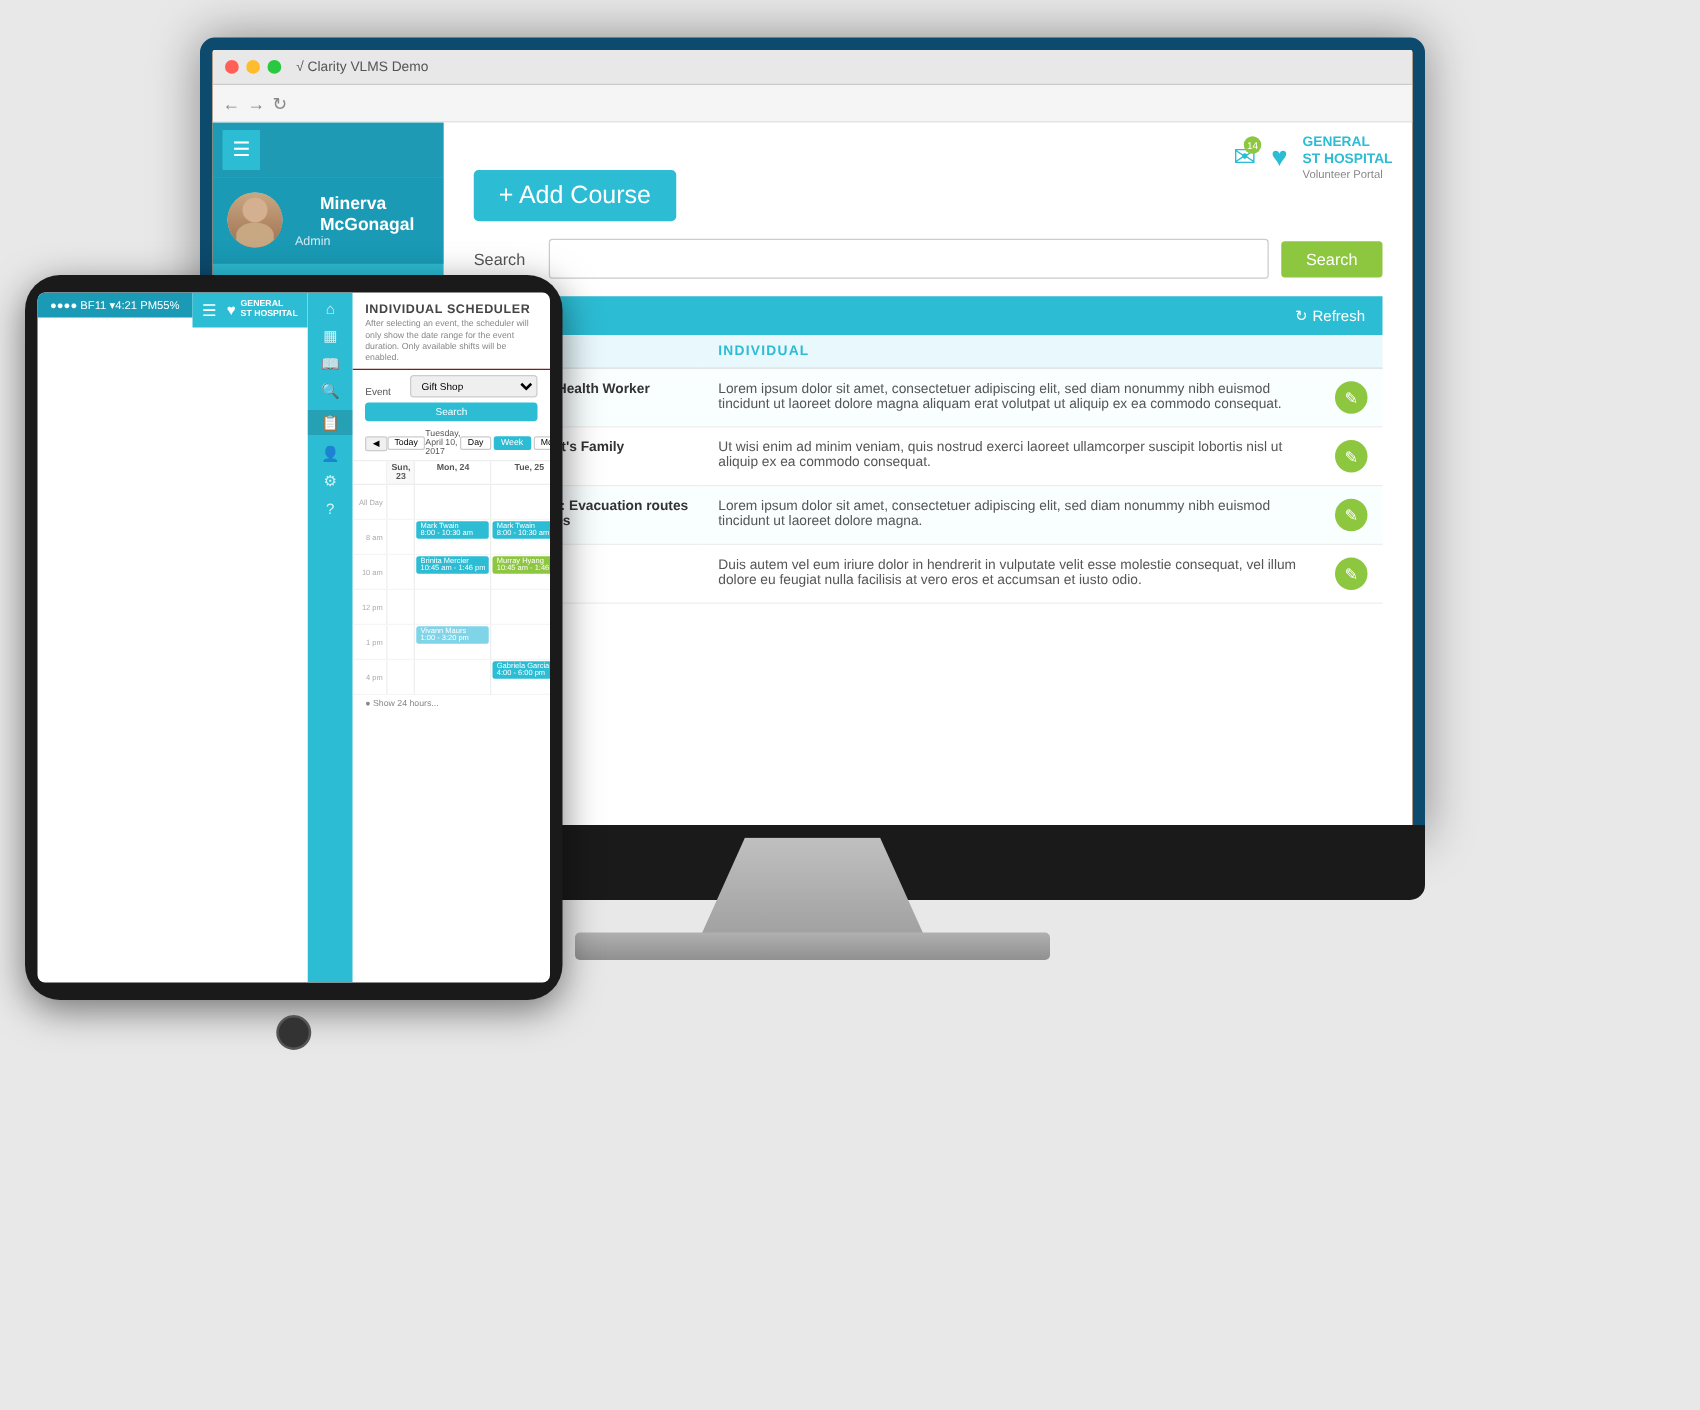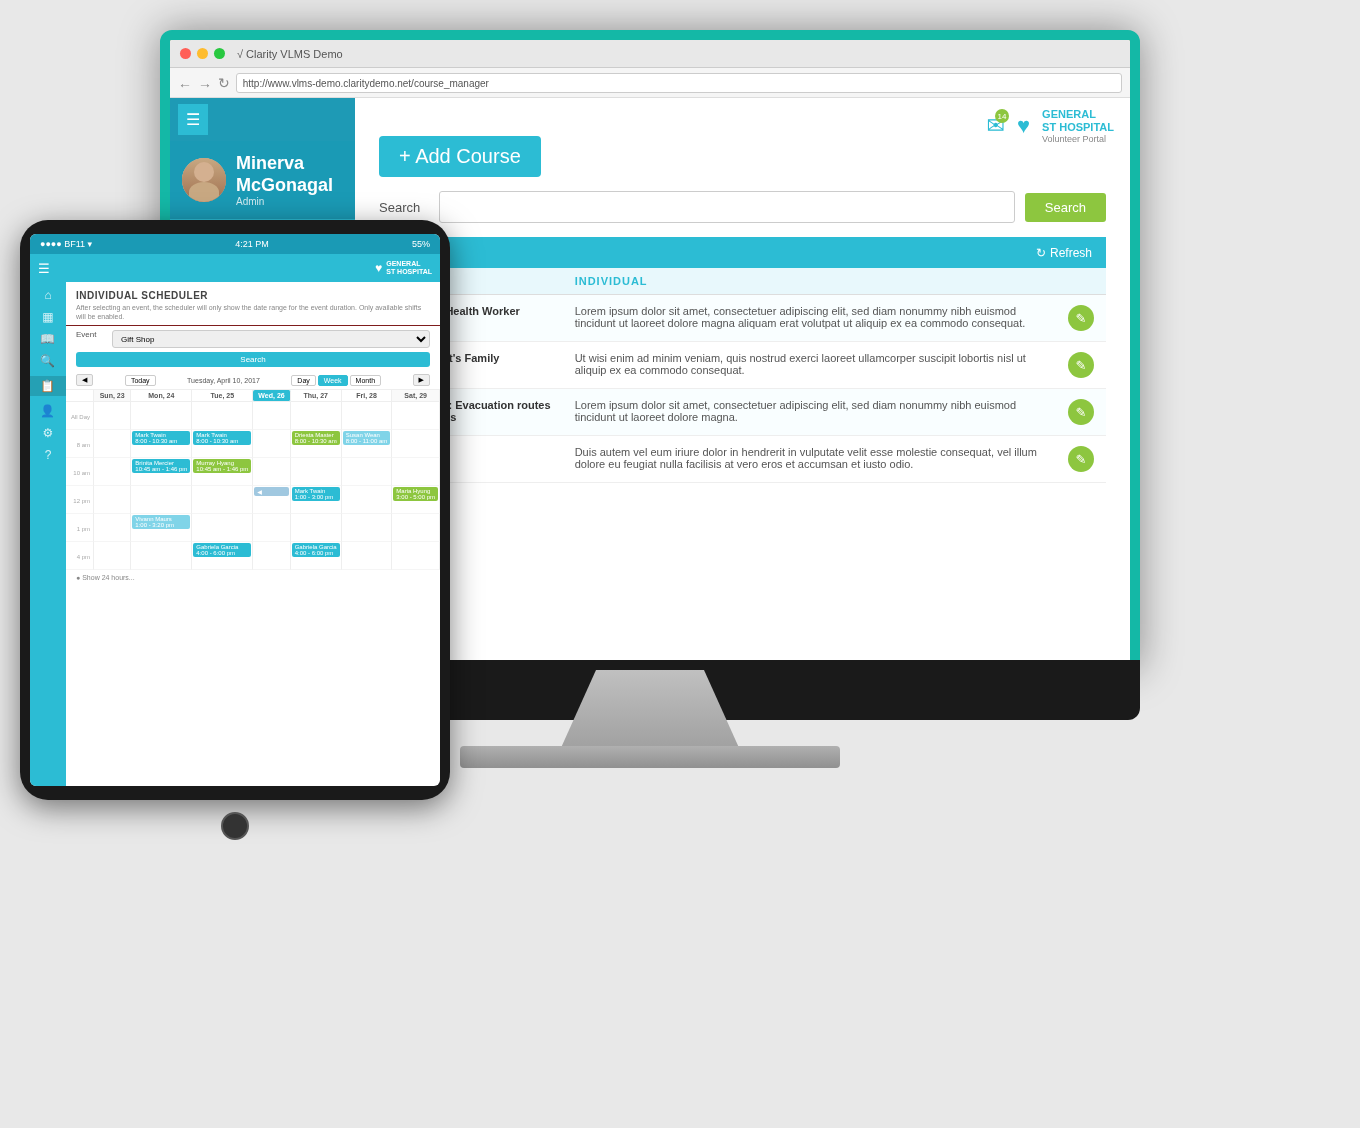--- a/index.html
+++ b/index.html
@@ -23,21 +23,21 @@
       width: 1000px;
       height: 760px;
     }
     .imac-screen {
       position: absolute;
       top: 0; left: 0;
       width: 980px;
       height: 640px;
       background: #f97316;
       border-radius: 12px 12px 0 0;
-      border: 10px solid #14b8a6;
+      border: 10px solid #0c4a6e;
       overflow: hidden;
       box-shadow: 0 0 40px rgba(0,0,0,0.4);
     }
     .imac-stand {
       position: absolute;
       top: 640px;
       left: 400px;
       width: 180px;
       height: 80px;
       background: linear-gradient(to bottom, #c0c0c0, #a0a0a0);
@@ -152,24 +152,25 @@
       overflow: hidden;
       flex-shrink: 0;
     }
     .avatar-img {
       width: 100%;
       height: 100%;
       background: linear-gradient(135deg, #c8a882 0%, #a07050 100%);
       position: relative;
     }
     .user-name {
-      font-size: 18px;
+      font-size: 14px;
       font-weight: bold;
       color: white;
       line-height: 1.2;
+      margin-left: 20px;
     }
     .user-role {
       font-size: 10px;
       color: rgba(255,255,255,0.8);
     }
     .hamburger-btn {
       background: #2cbcd4;
       border: none;
       padding: 6px 8px;
       cursor: pointer;
@@ -324,21 +325,21 @@
       box-shadow: 0 8px 30px rgba(0,0,0,0.5);
       position: relative;
     }
     .tablet-screen {
       width: 100%;
       height: 100%;
       background: white;
       border-radius: 6px;
       overflow: hidden;
       display: flex;
-      flex-direction: column;
+      flex-direction: row;
     }
     .tablet-status-bar {
       height: 20px;
       background: #1a9ab5;
       display: flex;
       align-items: center;
       justify-content: space-between;
       padding: 0 10px;
       font-size: 9px;
       color: white;
@@ -404,21 +405,21 @@
       letter-spacing: 0.5px;
     }
     .tablet-subtext {
       font-size: 7px;
       color: #888;
       line-height: 1.3;
       margin-top: 2px;
     }
     .event-row {
       display: flex;
-      align-items: flex-start;
+      align-items: flex-end;
       gap: 6px;
       padding: 4px 10px;
     }
     .event-label {
       font-size: 8px;
       color: #555;
       min-width: 30px;
     }
     .event-select {
       flex: 1;
@@ -556,21 +557,20 @@
         <div class="traffic-dot dot-red"></div>
         <div class="traffic-dot dot-yellow"></div>
         <div class="traffic-dot dot-green"></div>
         <span class="browser-title">√ Clarity VLMS Demo</span>
       </div>
 
       <div class="browser-toolbar">
         <span class="nav-btn">←</span>
         <span class="nav-btn">→</span>
         <span class="nav-btn">↻</span>
-        <div class="url-bar">http://www.vlms-demo.claritydemo.net/course_manager</div>
       </div>
 
       <div class="browser-content">
 
         <div class="sidebar">
           <div style="background:#1e9ab5;padding:6px 8px;display:flex;align-items:center;">
             <button class="hamburger-btn">☰</button>
           </div>
           <div class="user-section">
             <div class="user-avatar">

